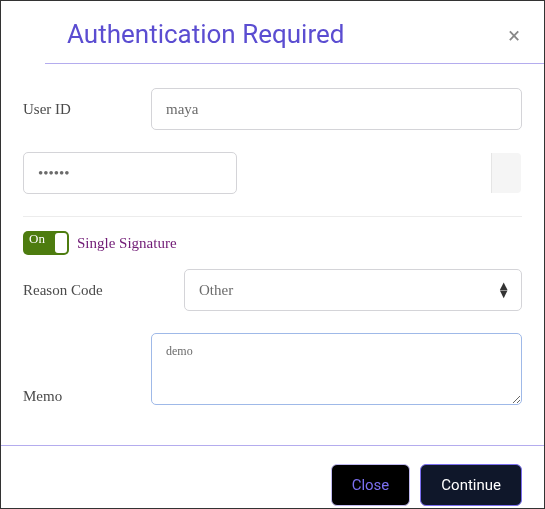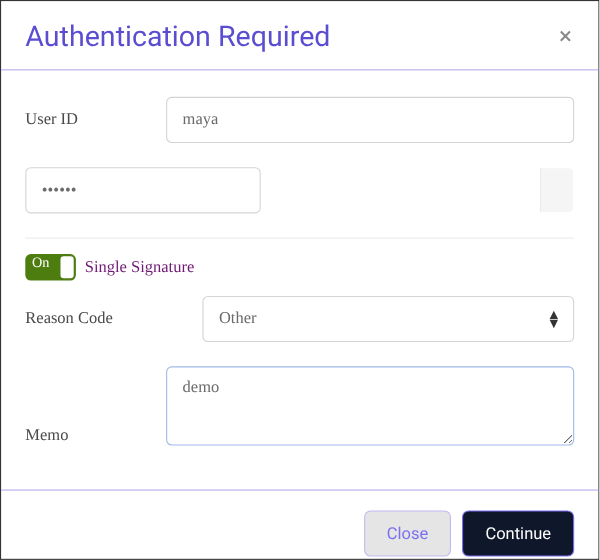--- a/index.html
+++ b/index.html
@@ -19,22 +19,23 @@
       height: 509px;
       background: #fff;
       border: 1px solid #333;
       display: flex;
       flex-direction: column;
     }
     .modal-header {
       padding: 18px 22px 14px 22px;
       display: flex;
       justify-content: space-between;
-      align-items: center;
+      align-items: flex-end;
       border-bottom: 1px solid #b4acee;
+      margin-left: 44px;
     }
     .modal-title {
       font-size: 26px;
       font-weight: 400;
       color: #5b4dd1;
     }
     .close-icon {
       font-size: 22px;
       color: #888;
       cursor: pointer;
@@ -149,42 +150,42 @@
       font-size: 13px;
       color: #333;
       line-height: 0.6;
     }
     .form-textarea {
       flex: 1;
       height: 72px;
       border: 1px solid #9fb9e8;
       border-radius: 5px;
       padding: 10px 14px;
-      font-size: 15px;
+      font-size: 12px;
       color: #6b6b6b;
       font-family: inherit;
       resize: both;
     }
     .modal-footer {
       border-top: 1px solid #b4acee;
       padding: 18px 22px;
       display: flex;
       justify-content: flex-end;
       gap: 10px;
     }
     .btn {
       height: 42px;
       padding: 0 20px;
       border-radius: 6px;
       font-size: 15px;
       font-family: inherit;
       cursor: pointer;
     }
     .btn-secondary {
-      background: #e5e5e5;
+      background: #000000;
       border: 1px solid #c0b9f0;
       color: #7b6ff0;
     }
     .btn-primary {
       background: #0f172a;
       border: 1px solid #7b6ff0;
       color: #fff;
     }
   </style>
 </head>

